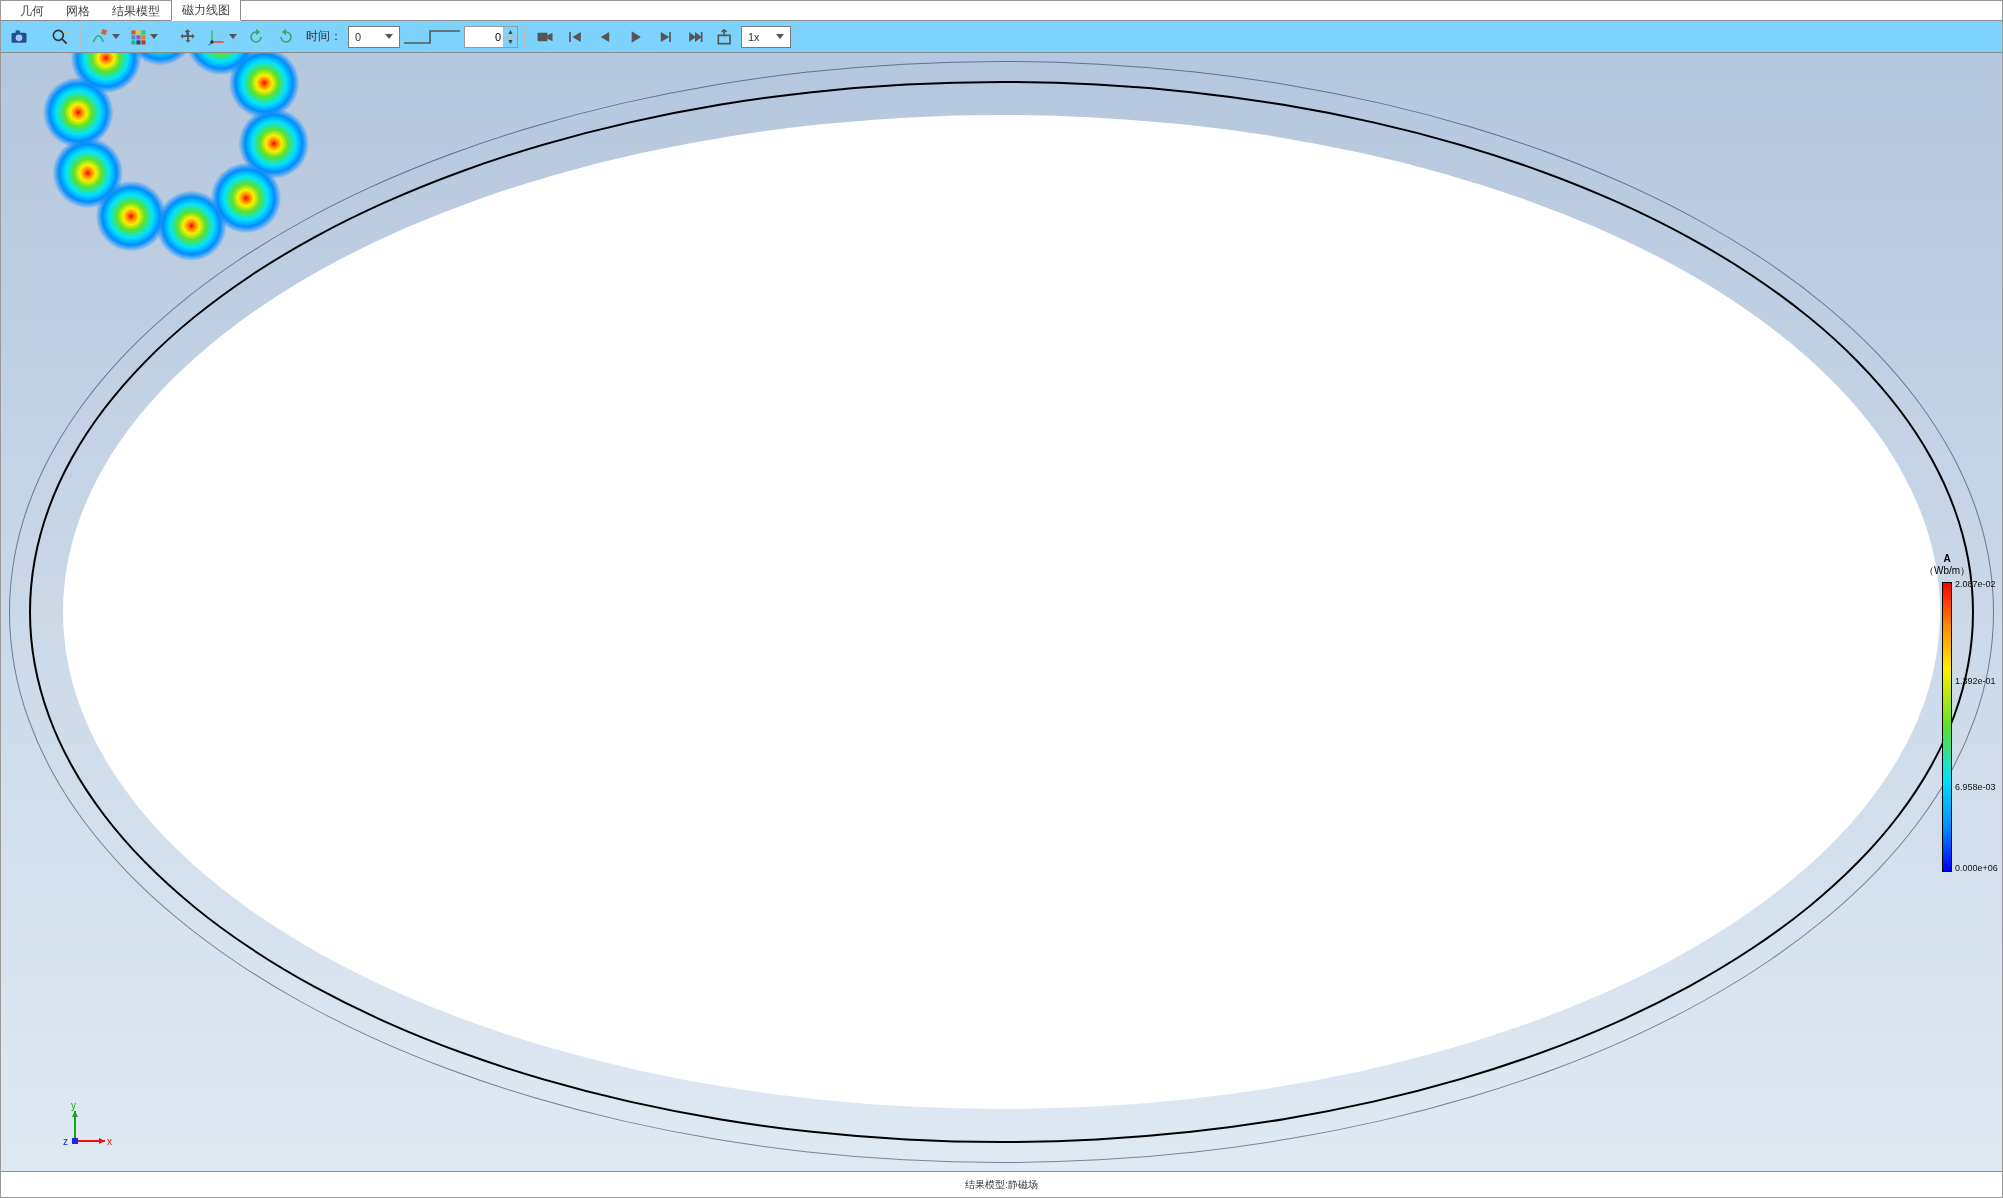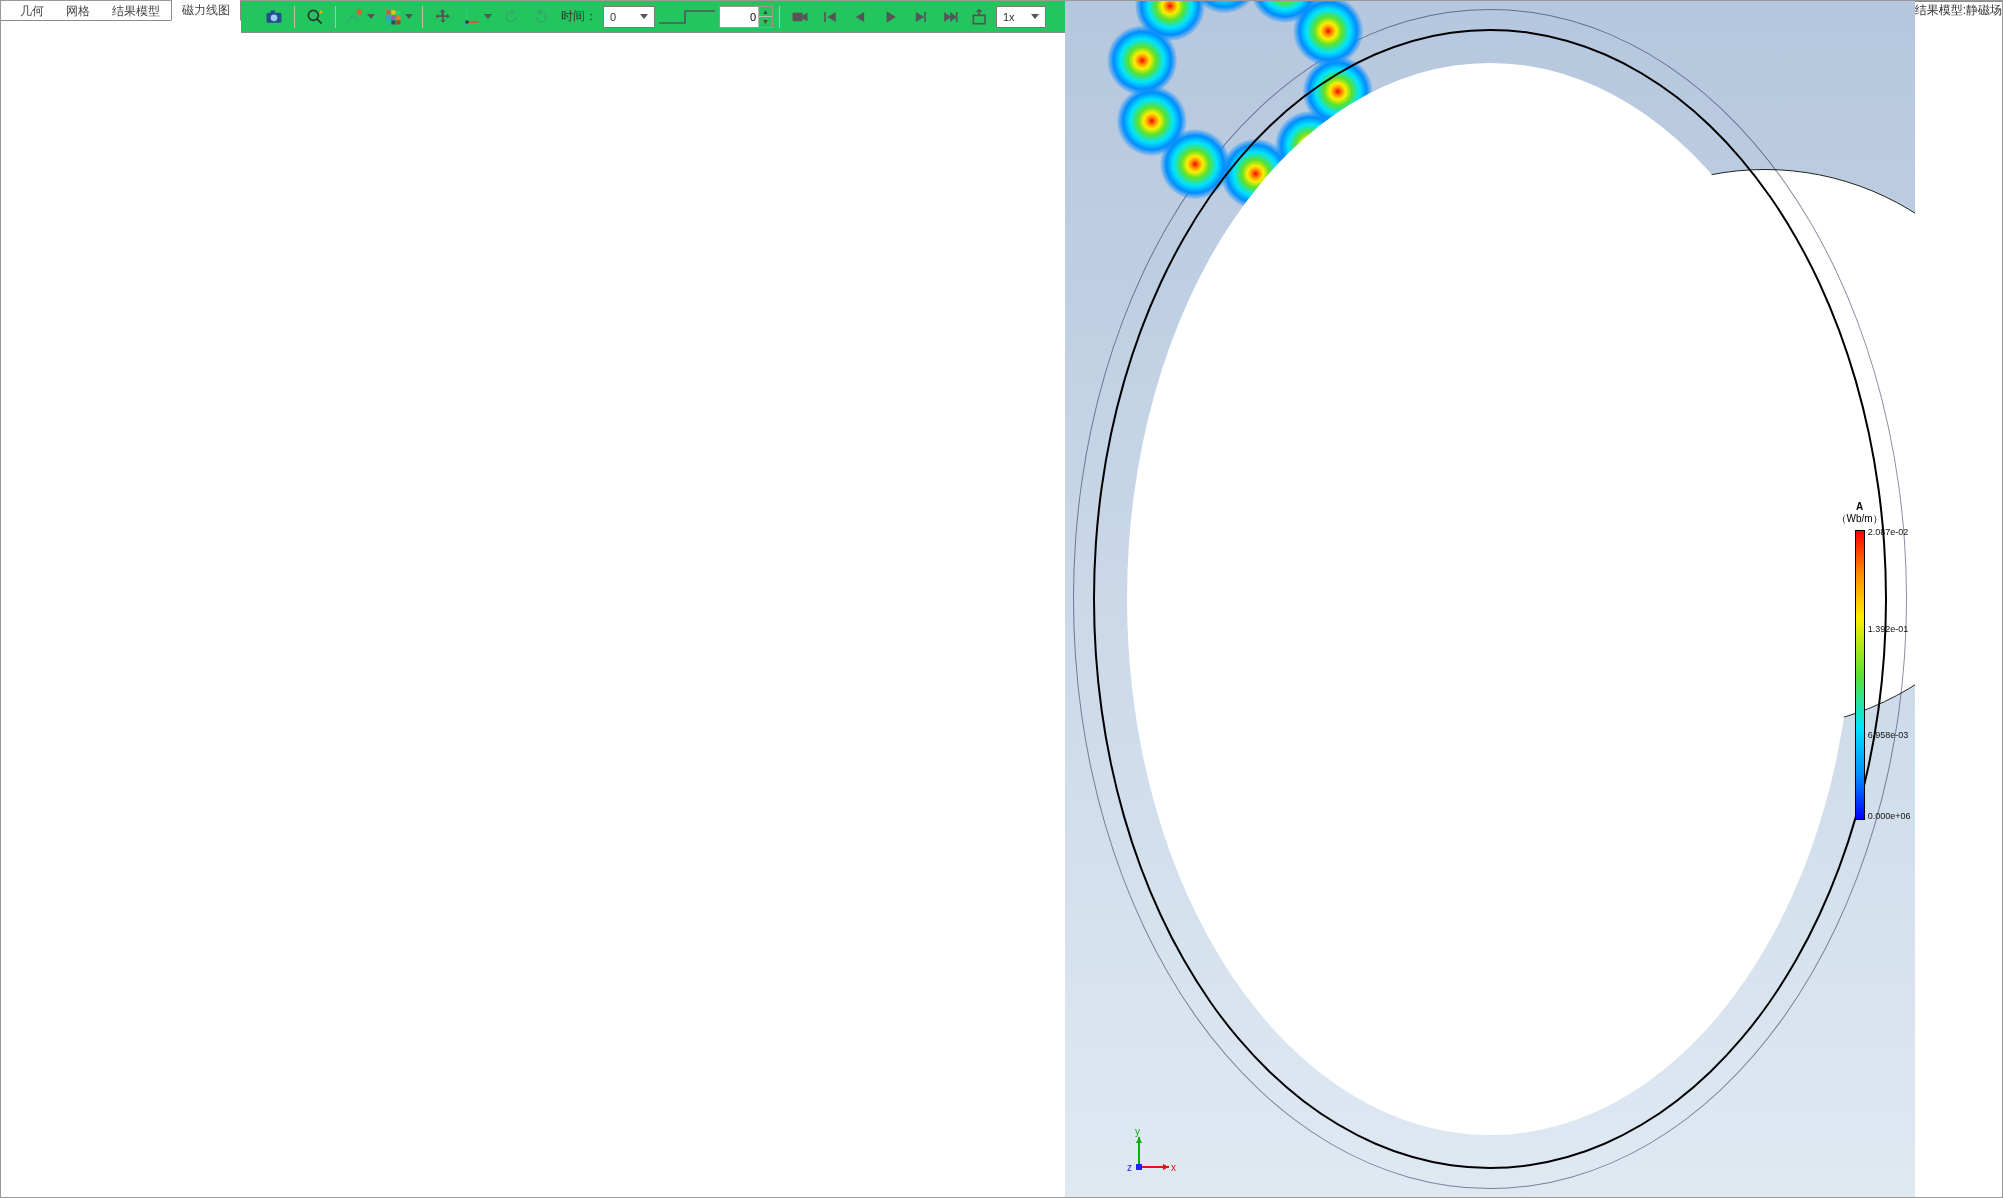--- a/index.html
+++ b/index.html
@@ -1,26 +1,26 @@
 <!DOCTYPE html>
 <html><head>
 <meta charset="utf-8">
 <style>
   * { box-sizing: border-box; margin: 0; padding: 0; }
   html, body { width: 100%; height: 100%; font-family: "Microsoft YaHei", Arial, sans-serif; font-size: 12px; background: #f0f0f0; }
-  .app { display: flex; flex-direction: row; width: 100%; height: 100%; border: 1px solid #999; background: #fff; }
+  .app { display: flex; flex-direction: column; width: 100%; height: 100%; border: 1px solid #999; background: #fff; }
 
   
   .tabs { display: flex; align-items: flex-end; height: 20px; background: #fff; border-bottom: 1px solid #8c8c8c; padding-left: 8px; gap: 0; }
   .tab { padding: 2px 10px 1px 10px; border: 1px solid transparent; border-bottom: none; color: #404040; cursor: pointer; position: relative; top: 1px; }
   .tab.active { border-color: #8c8c8c; background: #fff; border-bottom: 1px solid #fff; }
   .tab:not(.active) { color: #444; }
 
   
-  .toolbar { display: flex; align-items: center; height: 32px; background: #22c55e; border-bottom: 1px solid #8c8c8c; padding: 0 19px; gap: 2px; }
+  .toolbar { display: flex; align-items: center; height: 32px; background: #7dd3fc; border-bottom: 1px solid #8c8c8c; padding: 0 4px; gap: 2px; }
   .tbtn { width: 28px; height: 26px; display: inline-flex; align-items: center; justify-content: center; border: 1px solid transparent; border-radius: 3px; cursor: pointer; }
   .tbtn svg { width: 20px; height: 20px; }
   .tsep { width: 1px; height: 22px; background: #bbb; margin: 0 4px; }
   .dropdown-arrow { width: 0; height: 0; border-left: 4px solid transparent; border-right: 4px solid transparent; border-top: 5px solid #555; margin-left: 2px; }
   .tlabel { color: #333; padding: 0 4px; }
   .tspin { width: 54px; height: 22px; border: 1px solid #999; position: relative; display: inline-flex; align-items: center; }
   .tspin input { border: none; width: calc(100% - 14px); height: 100%; font-size: 11px; text-align: right; padding-right: 2px; outline: none; }
   .tspin .spinbtns { width: 14px; height: 100%; display: flex; flex-direction: column; }
   .tspin .spinbtns div { flex: 1; display: flex; align-items: center; justify-content: center; font-size: 7px; color: #444; border-left: 1px solid #bbb; cursor: pointer; }
   .tspin .spinbtns div:first-child { border-bottom: 1px solid #bbb; }
@@ -47,21 +47,21 @@
   .triad svg { overflow: visible; }
 
   
   .legend { position: absolute; right: 20px; top: 500px; width: 70px; text-align: center; font-size: 10px; color: #000; }
   .legend .title1 { font-weight: bold; }
   .legend .bar { width: 10px; height: 290px; margin: 4px auto 0 auto; border: 1px solid #000;
                  background: linear-gradient(to bottom, #ff0000 0%, #ff8c00 15%, #ffee00 30%, #59e22e 50%, #00e4ff 68%, #008cff 85%, #0000ff 100%); position: relative; text-align: right; }
   .legend .tick { position: absolute; left: 12px; white-space: nowrap; font-size: 9px; color: #111; }
 
   
-  .status { height: 17px; border-top: 1px solid #8c8c8c; background: #fff; display: flex; align-items: center; justify-content: center; font-size: 12px; color: #333; }
+  .status { height: 26px; border-top: 1px solid #8c8c8c; background: #fff; display: flex; align-items: center; justify-content: center; font-size: 10px; color: #333; }
 
   
   .step-graphic { width: 60px; height: 24px; display: flex; align-items: center; justify-content: center; }
 </style>
 </head>
 <body>
 
 <div class="app">
 
   <div class="tabs">

